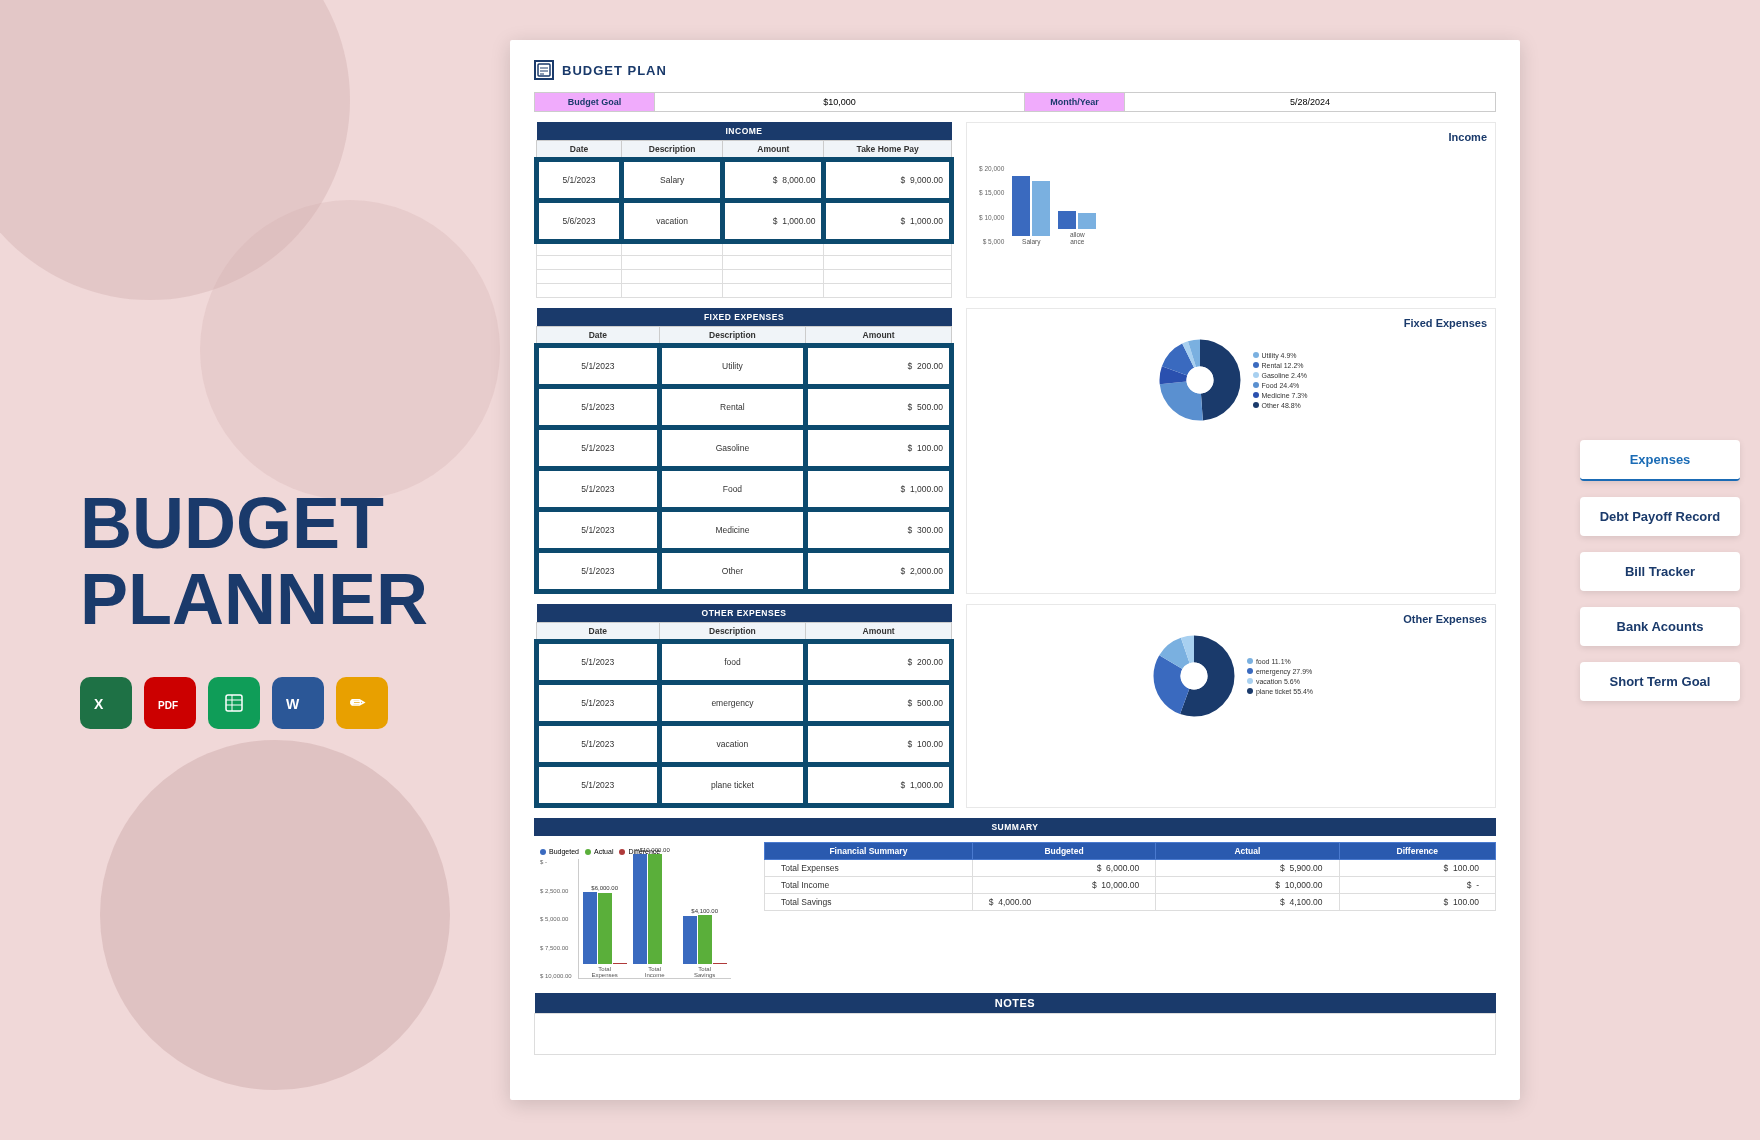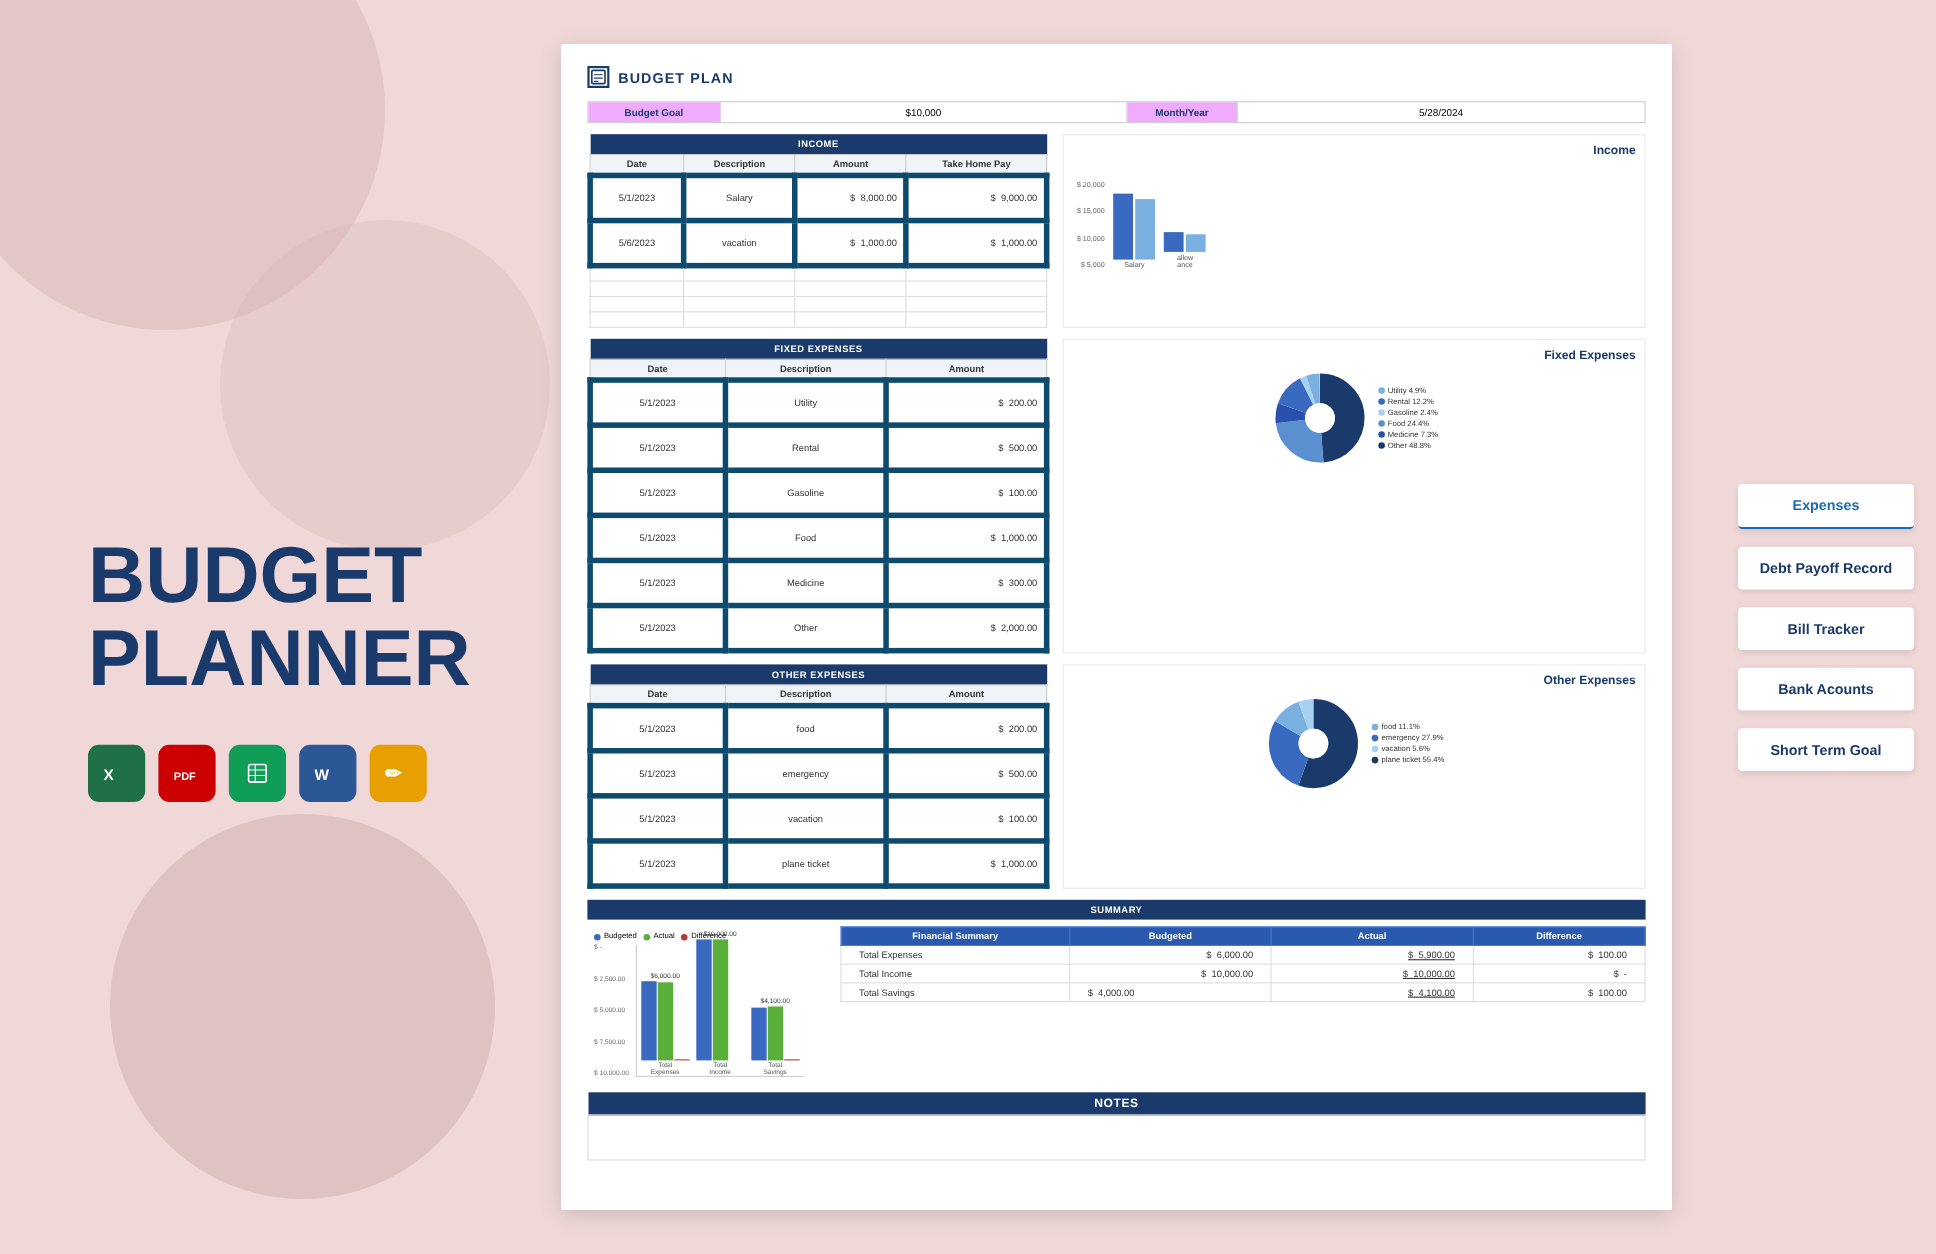--- a/index.html
+++ b/index.html
@@ -287,21 +287,21 @@
       border: 1px solid #4a7acf;
       font-weight: 600;
       text-align: center;
     }
     .summary-table .data-row td {
       padding: 3px 16px;
       border: 1px solid #ddd;
     }
     .summary-table .data-row td:first-child { text-align: left; }
     .summary-table .data-row td:nth-child(2) { text-align: right; }
-    .summary-table .data-row td:nth-child(3) { text-align: right; text-decoration: underline; }
+    .summary-table .data-row td:nth-child(3) { text-align: right; }
     .summary-table .data-row td:nth-child(4) { text-align: right; }
 
     
     .notes-section {
       margin-top: 8px;
     }
     .notes-table {
       width: 100%;
       border-collapse: collapse;
       font-size: 11px;

